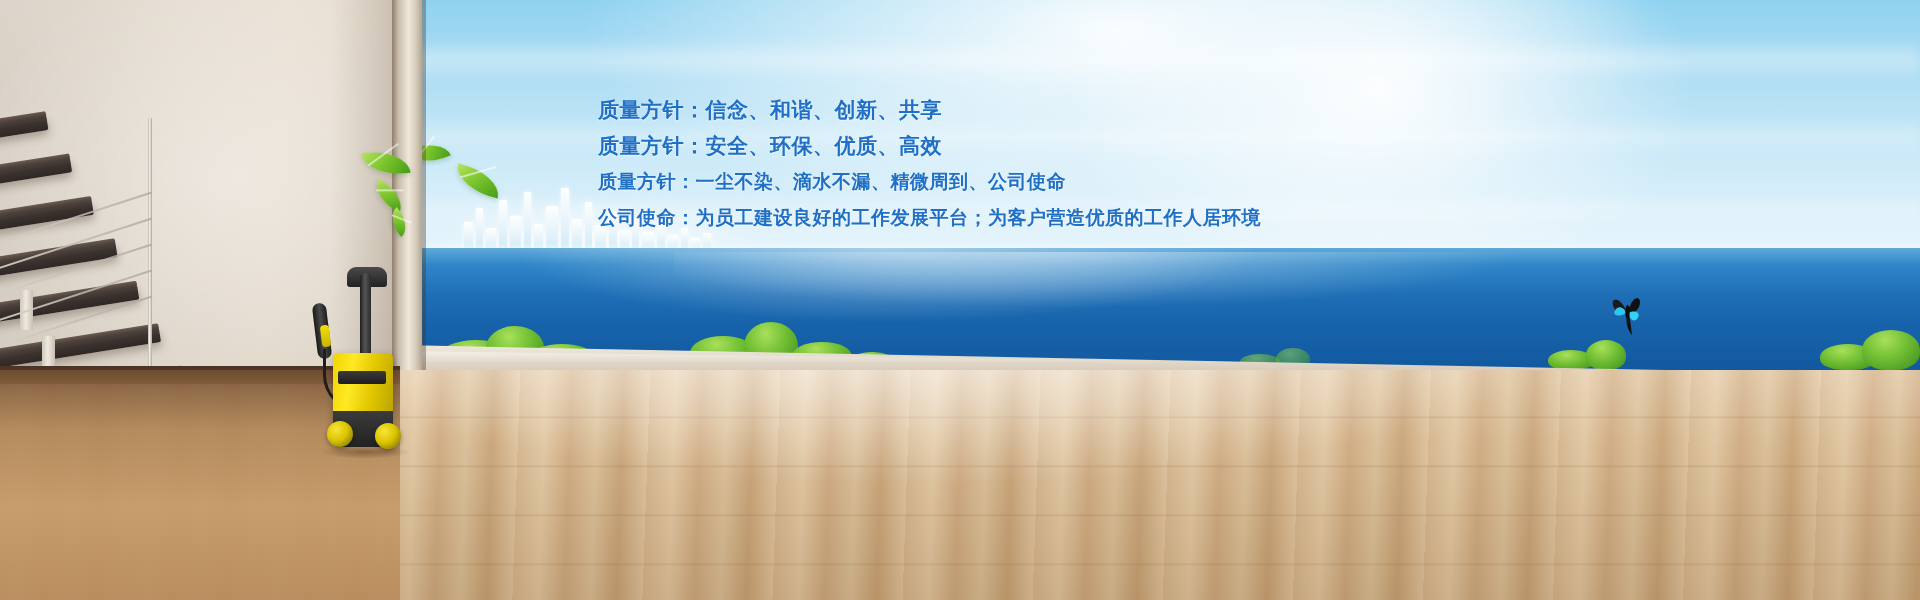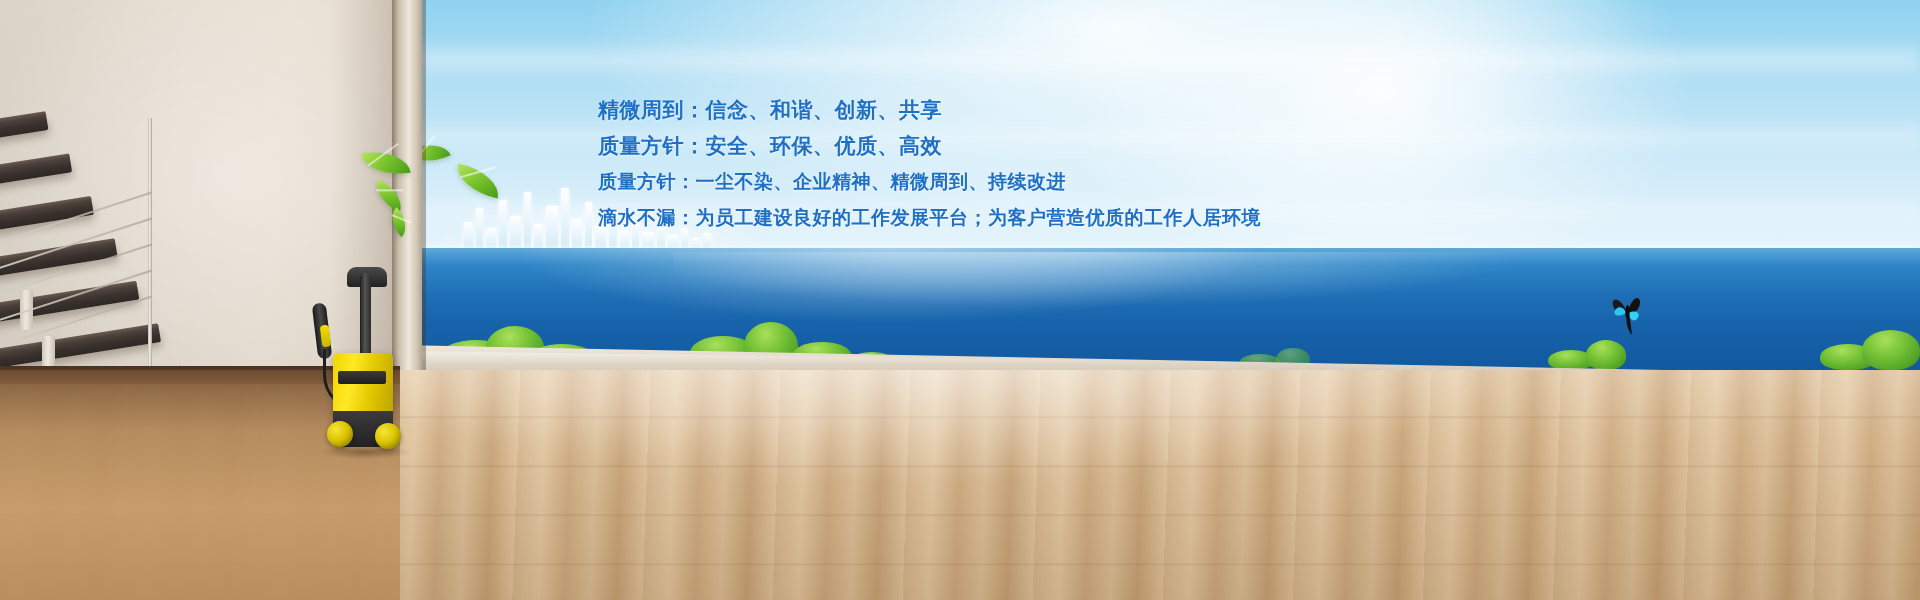--- a/index.html
+++ b/index.html
@@ -369,19 +369,19 @@
     <div class="pw-gun-trigger"></div>
     <div class="pw-hose"></div>
     <div class="pw-body"></div>
     <div class="pw-label"></div>
     <div class="pw-body-dark"></div>
     <div class="pw-wheel" style="left:22px; top:168px;"></div>
     <div class="pw-wheel" style="left:70px; top:170px;"></div>
   </div>
 
   <div class="copy">
-    <div class="copy-line l1">精微周到：信念、和谐、创新、共享</div>
+    <div class="copy-line l1">质量方针：信念、和谐、创新、共享</div>
     <div class="copy-line l2">质量方针：安全、环保、优质、高效</div>
-    <div class="copy-line l3">质量方针：一尘不染、企业精神、精微周到、持续改进</div>
-    <div class="copy-line l4">滴水不漏：为员工建设良好的工作发展平台；为客户营造优质的工作人居环境</div>
+    <div class="copy-line l3">质量方针：一尘不染、滴水不漏、精微周到、公司使命</div>
+    <div class="copy-line l4">公司使命：为员工建设良好的工作发展平台；为客户营造优质的工作人居环境</div>
   </div>
 
 </div>
 
 </body></html>

